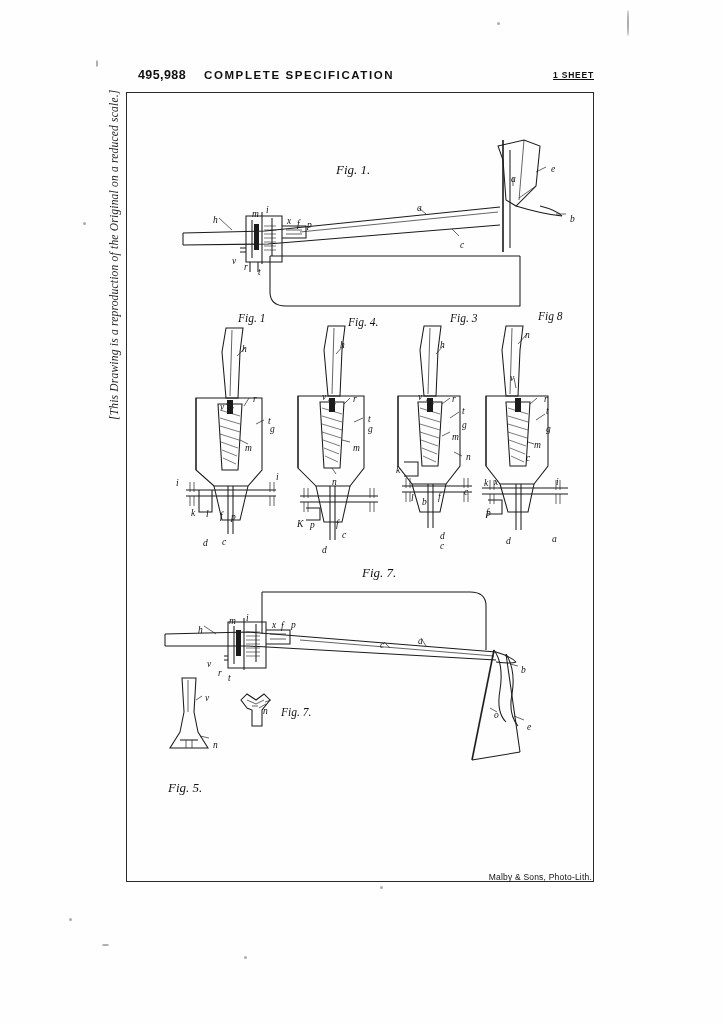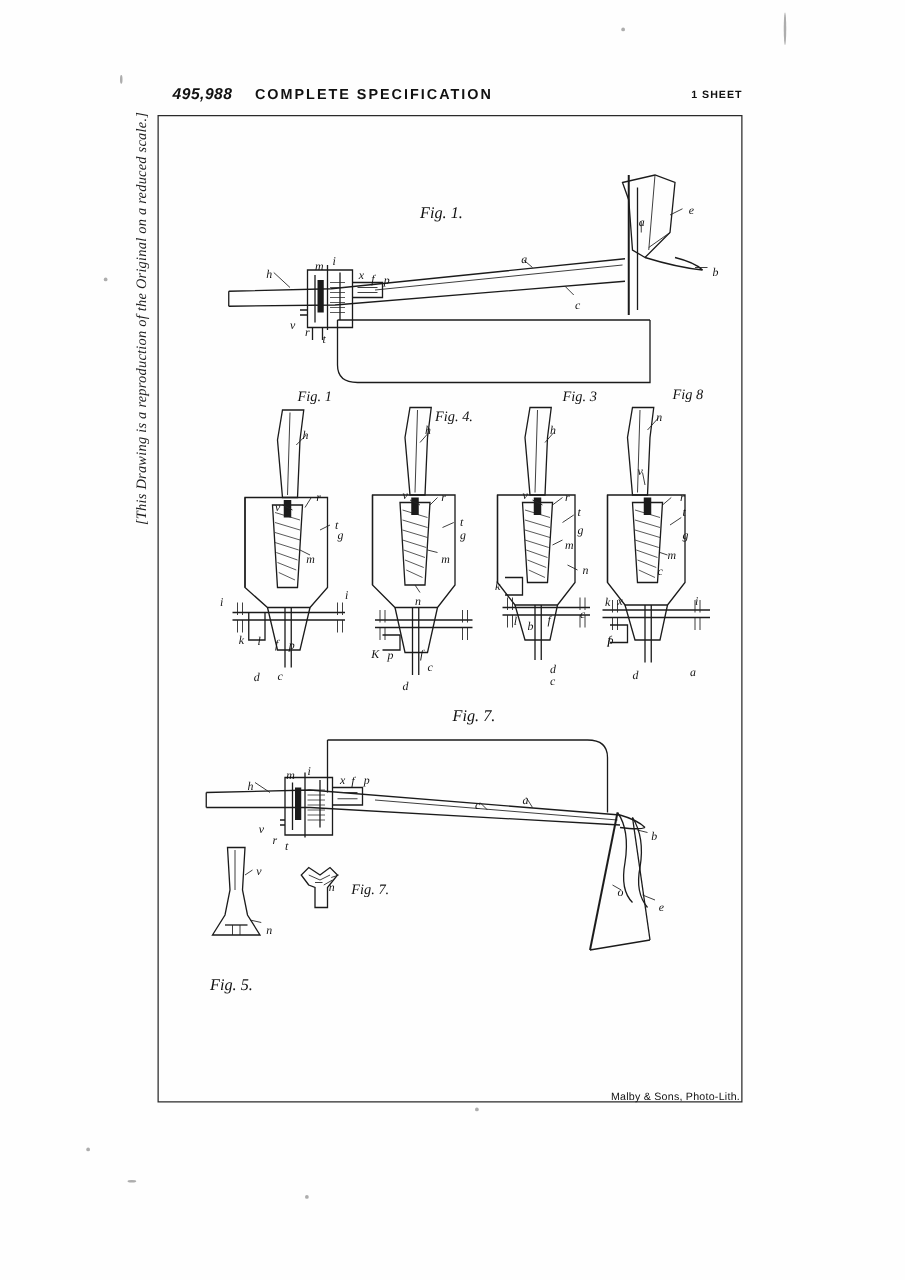--- a/index.html
+++ b/index.html
@@ -28,30 +28,31 @@
     left: 138px;
     width: 450px;
     display: flex;
     align-items: baseline;
     gap: 18px;
     font-size: 12.5px;
     letter-spacing: 0.5px;
     font-weight: bold;
     color: #111;
   }
-  .hdr .num { letter-spacing: 0.4px; font-style: italic; }
+  .hdr .num { letter-spacing: 0.4px; }
   .hdr .ttl { letter-spacing: 1.6px; font-weight: bold; font-size: 11.5px; }
   .sheetcount {
     position: absolute;
     top: 70px;
     right: 130px;
     font-size: 8.5px;
     font-weight: bold;
     letter-spacing: 0.8px;
     color: #111;
+    text-decoration: underline;
   }
 
   
   .frame {
     position: absolute;
     left: 126px;
     top: 92px;
     width: 468px;
     height: 790px;
     border: 1.2px solid #2a2a2a;
@@ -330,21 +331,21 @@
       <path class="thin" d="M188 680 L188 712"></path>
       <path class="ln" d="M180 740 L198 740"></path>
       <path class="thin" d="M186 740 L186 748 M192 740 L192 748"></path>
       <path class="thin" d="M202 696 L196 700"></path>
       <path class="thin" d="M209 738 L200 736"></path>
     </g>
   </svg>
 
   <div class="cap" style="left:336px; top:162px;">Fig. 1.</div>
   <div class="cap small" style="left:238px; top:312px;">Fig. 1</div>
-  <div class="cap small" style="left:348px; top:328px;">Fig. 4.</div>
+  <div class="cap small" style="left:348px; top:316px;">Fig. 4.</div>
   <div class="cap small" style="left:450px; top:312px;">Fig. 3</div>
   <div class="cap small" style="left:538px; top:310px;">Fig 8</div>
   <div class="cap" style="left:362px; top:565px;">Fig. 7.</div>
   <div class="cap small" style="left:281px; top:706px;">Fig. 7.</div>
   <div class="cap" style="left:168px; top:780px;">Fig. 5.</div>
 
   <div id="reflayer">
       <div class="ref" style="left: 417px; top: 203px;">a</div>
       <div class="ref" style="left: 511px; top: 174px;">a</div>
       <div class="ref" style="left: 551px; top: 164px;">e</div>

